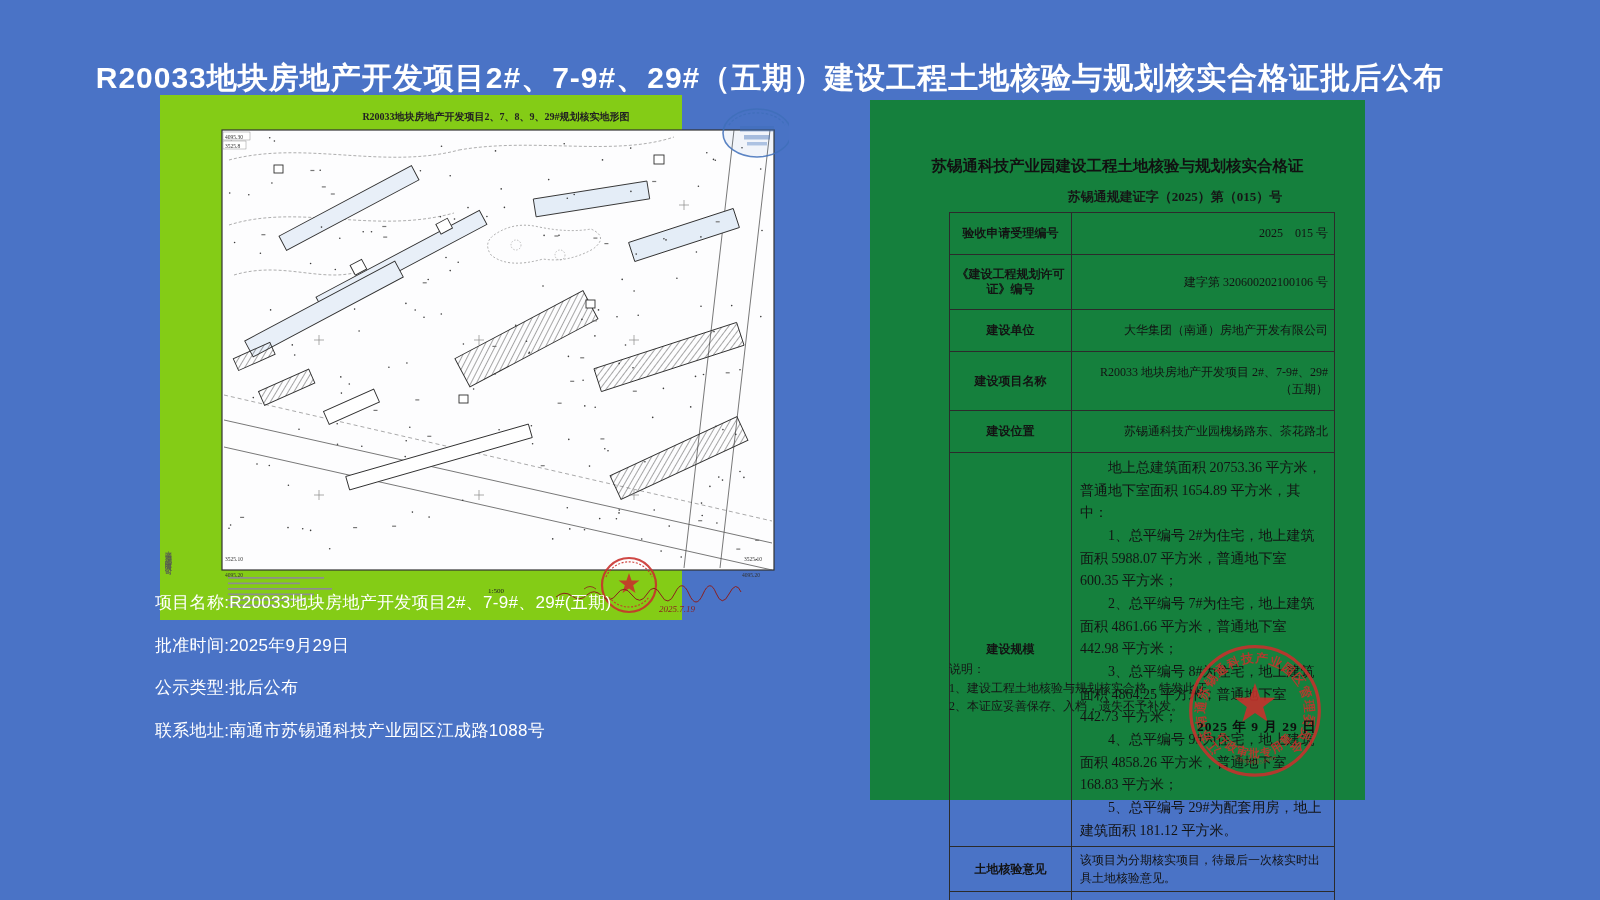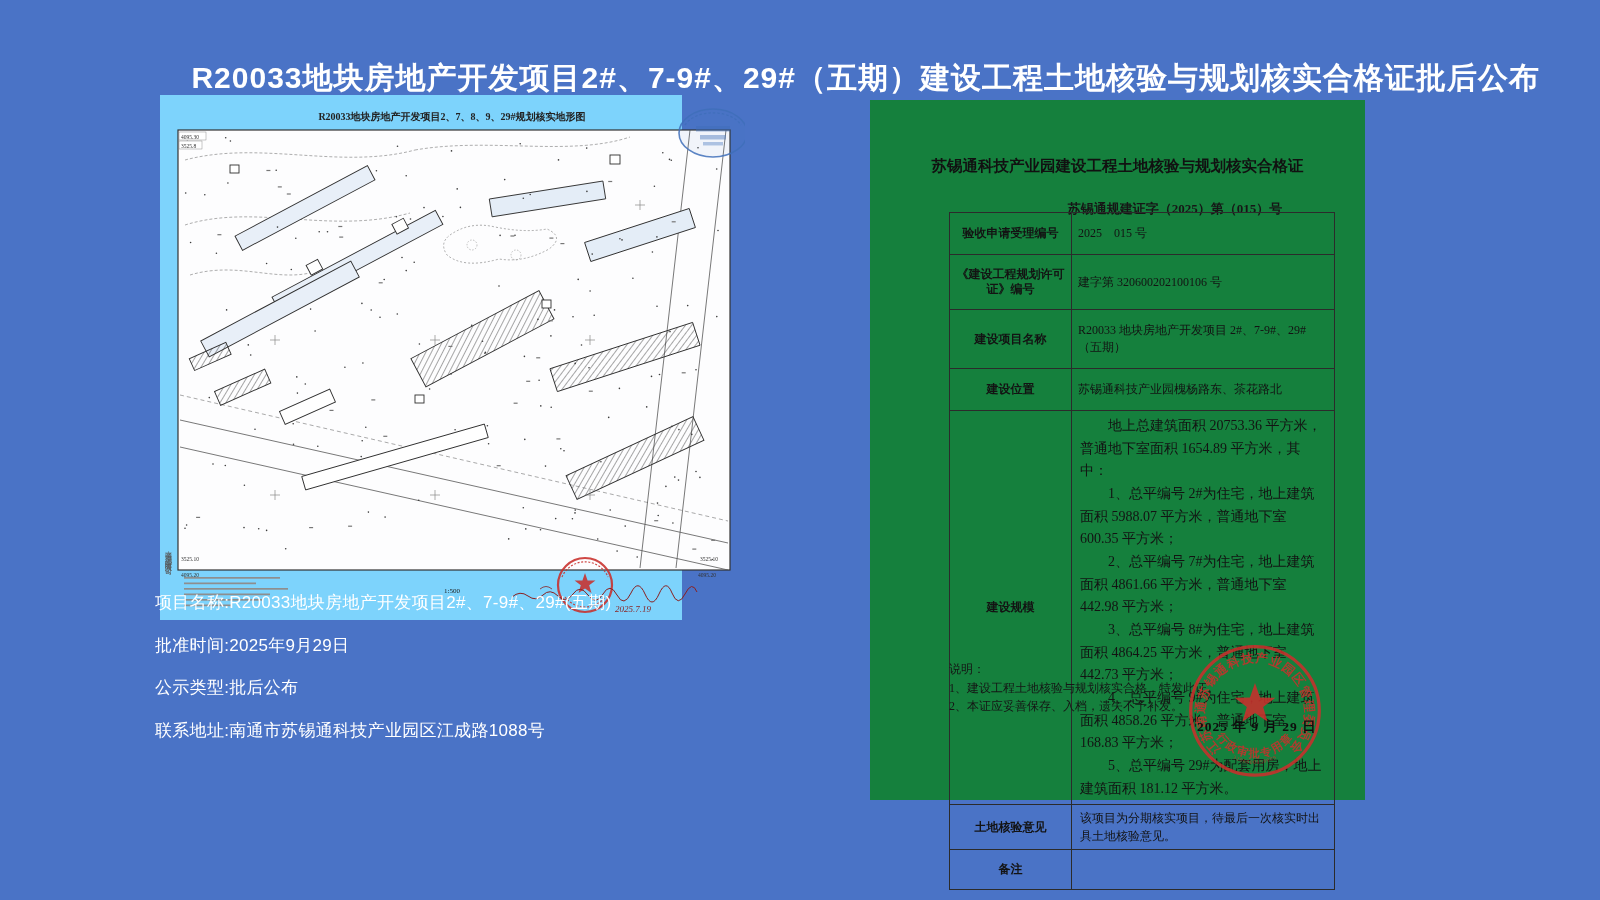--- a/index.html
+++ b/index.html
@@ -4,59 +4,60 @@
 <style>
   * { margin:0; padding:0; box-sizing:border-box; }
   html,body { width:1600px; height:900px; overflow:hidden; }
   body {
     background:#4a73c6;
     font-family:"Liberation Sans", sans-serif;
     position:relative;
   }
   .page-title {
     position:absolute; left:0; top:58px; width:1540px;
-    text-align:right; color:#ffffff; font-size:30px; font-weight:bold;
+    text-align:center; color:#ffffff; font-size:30px; font-weight:bold;
     letter-spacing:1px;
   }
   
   .map-panel {
     position:absolute; left:160px; top:95px; width:522px; height:525px;
-    background:#7dd3fc;
+    background:#84cc16;
+    padding-left:44px;
   }
   .map-company {
     position:absolute; left:3px; bottom:55px;
     writing-mode:vertical-rl; text-orientation:upright;
     font-size:7px; color:#555; letter-spacing:2px;
     font-family:"Liberation Serif", serif;
   }
   
   .cert-panel {
     position:absolute; left:870px; top:100px; width:495px; height:700px;
     background:#15803d; color:#1c1c1c;
     font-family:"Liberation Serif", serif;
   }
   .cert-title {
     position:absolute; top:56px; left:0; width:100%;
     text-align:center; font-size:15.5px; font-weight:bold; color:#111;
   }
   .cert-subtitle {
     position:absolute; top:88px; left:140px; width:330px;
-    text-align:center; font-size:13px; font-weight:600; color:#161616;margin-top:12px;
+    text-align:center; font-size:13px; font-weight:600; color:#161616;
   }
   table.cert-table {
     position:absolute; top:112px; left:79px;
     border-collapse:collapse; table-layout:fixed; width:386px;
     font-size:12px;
   }
   .cert-table td { border:1px solid #2b2b2b; padding:12px 6px; }
   .cert-table td.lbl {
     width:122px; text-align:center; font-weight:600; color:#131313;
     line-height:1.25;
   }
-  .cert-table td.val { text-align:left; color:#131313; }
+  .cert-table td.val { text-align:right; color:#131313; }
   .cert-table td.val-left { text-align:left; color:#131313; padding:4px 8px; }
   .cert-table td.val-left p { text-indent:2em; line-height:1.62; font-size:14px; }
   .cert-notes {
     position:absolute; top:560px; left:79px; width:300px;
     font-size:12px; color:#151515; line-height:1.55;
   }
   .seal-wrap { position:absolute; left:310px; top:538px; width:150px; height:150px; }
   .seal-date {
     position:absolute; left:327px; top:618px; width:150px;
     font-size:13.5px; color:#0d0d0d; font-weight:600; letter-spacing:1px;
@@ -406,20 +407,24 @@
     <tbody>
         <tr style="height:33px">
       <td class="lbl">验收申请受理编号</td>
       <td class="val">2025　015 号</td>
     </tr>
     <tr style="height:32px">
       <td class="lbl">《建设工程规划许可证》编号</td>
       <td class="val">建字第 320600202100106 号</td>
     </tr>
     <tr style="height:32px">
+      <td class="lbl">建设单位</td>
+      <td class="val">大华集团（南通）房地产开发有限公司</td>
+    </tr>
+    <tr style="height:32px">
       <td class="lbl">建设项目名称</td>
       <td class="val">R20033 地块房地产开发项目 2#、7-9#、29#（五期）</td>
     </tr>
     <tr style="height:24px">
       <td class="lbl">建设位置</td>
       <td class="val">苏锡通科技产业园槐杨路东、茶花路北</td>
     </tr>
     <tr style="height:222px">
       <td class="lbl">建设规模</td>
       <td class="val-left">

